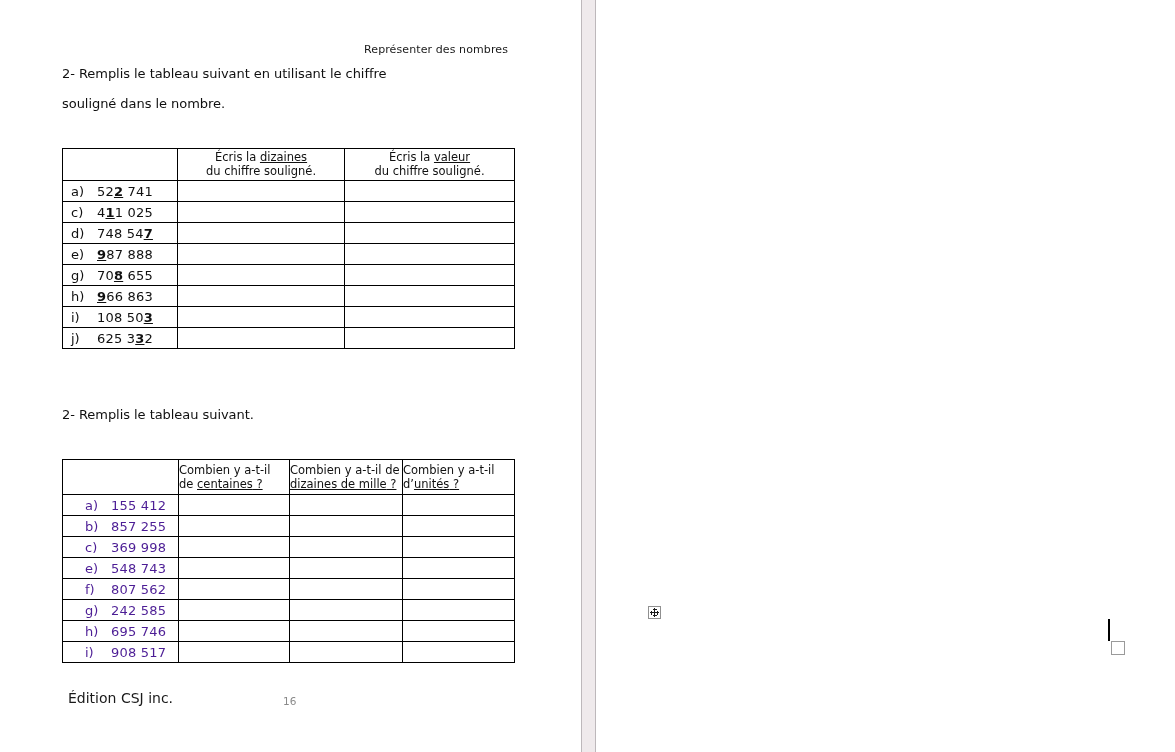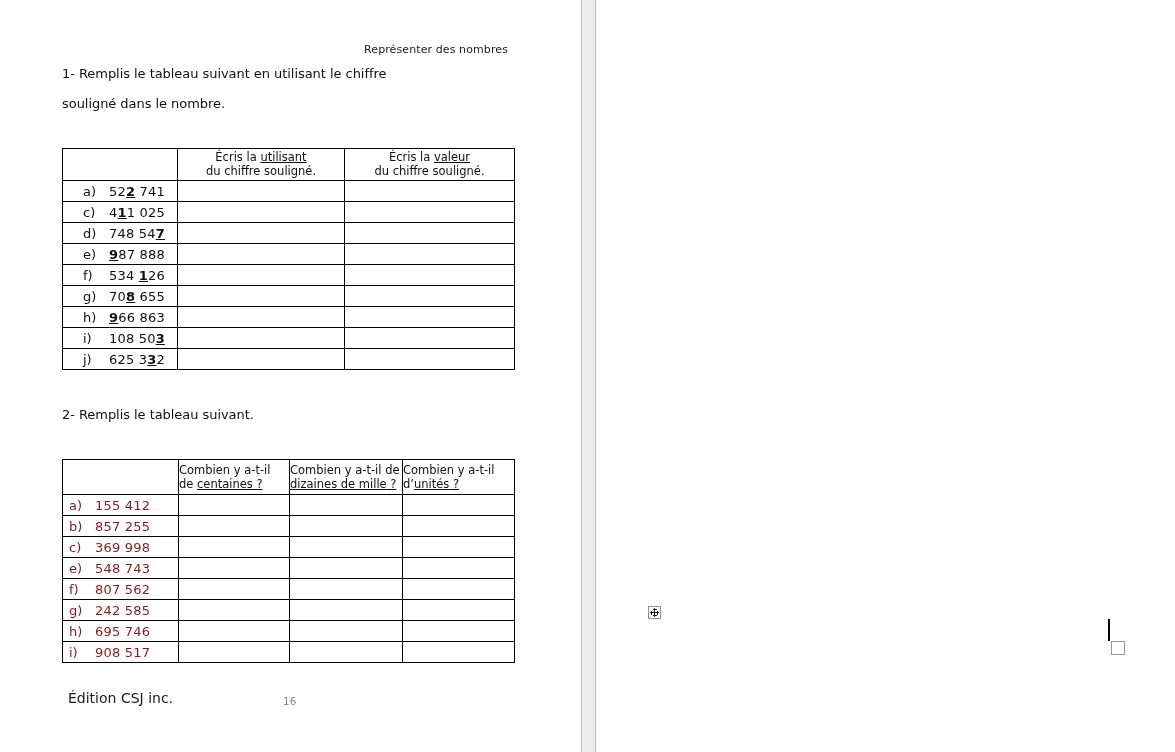--- a/index.html
+++ b/index.html
@@ -94,21 +94,21 @@
     font-size: 11.5px;
     line-height: 13.5px;
     color: #101010;
   }
   #table-position td.numcell {
     height: 20px;
     font-family: "DejaVu Sans", sans-serif;
     font-size: 13px;
     color: #101010;
     white-space: nowrap;
-    padding-left: 20px;
+    padding-left: 8px;
   }
   #table-position td.blank { height: 20px; }
 
   .lbl { display: inline-block; width: 26px; }
   .num { letter-spacing: .2px; }
   .num u { text-decoration: underline; font-weight: bold; }
 
   
   #table-howmany { left: 62px; top: 459px; width: 452px; }
   #table-howmany col.c-label { width: 116px; }
@@ -122,23 +122,23 @@
     vertical-align: middle;
     font-family: "DejaVu Sans", sans-serif;
     font-size: 11.5px;
     line-height: 14px;
     color: #101010;
   }
   #table-howmany td.numcell {
     height: 20px;
     font-family: "DejaVu Sans", sans-serif;
     font-size: 13px;
-    color: #7f1d1d;
-    white-space: nowrap;
-    padding-left: 6px;
+    color: #4c1d95;
+    white-space: nowrap;
+    padding-left: 22px;
   }
   #table-howmany td.blank { height: 20px; }
 
   
   .footer-credit {
     position: absolute;
     font-family: "DejaVu Sans", sans-serif;
     font-size: 14px;
     color: #1a1a1a;
     white-space: nowrap;
@@ -186,34 +186,34 @@
 </style>
 </head>
 <body>
 
 <div id="workspace">
 
   <div class="page" id="page-left">
 
     <div class="running-header" id="hdr-left">Représenter des nombres</div>
 
-    <div class="btext" style="left:62px; top:66px;">1- Remplis le tableau suivant en utilisant le chiffre</div>
+    <div class="btext" style="left:62px; top:66px;">2- Remplis le tableau suivant en utilisant le chiffre</div>
     <div class="btext" style="left:62px; top:96px;">souligné dans le nombre.</div>
 
     <table class="ws" id="table-position">
       <colgroup>
         <col class="c-label">
           <col class="c-pos">
           <col class="c-val">
       </colgroup>
       <thead>
         <tr>
           <th class="head"></th>
           <th class="head">
-            <span>Écris la </span><u>utilisant</u><br>
+            <span>Écris la </span><u>dizaines</u><br>
             <span>du chiffre souligné.</span>
           </th>
           <th class="head">
             <span>Écris la </span><u>valeur</u><br>
             <span>du chiffre souligné.</span>
           </th>
         </tr>
       </thead>
       <tbody id="t1-body">
           <tr>
@@ -226,25 +226,20 @@
             <td class="blank"></td>
             <td class="blank"></td>
           </tr>
           <tr>
             <td class="numcell"><span class="lbl">d)</span><span class="num">748 54<u>7</u></span></td>
             <td class="blank"></td>
             <td class="blank"></td>
           </tr>
           <tr>
             <td class="numcell"><span class="lbl">e)</span><span class="num"><u>9</u>87 888</span></td>
-            <td class="blank"></td>
-            <td class="blank"></td>
-          </tr>
-          <tr>
-            <td class="numcell"><span class="lbl">f)</span><span class="num">534 <u>1</u>26</span></td>
             <td class="blank"></td>
             <td class="blank"></td>
           </tr>
           <tr>
             <td class="numcell"><span class="lbl">g)</span><span class="num">70<u>8</u> 655</span></td>
             <td class="blank"></td>
             <td class="blank"></td>
           </tr>
           <tr>
             <td class="numcell"><span class="lbl">h)</span><span class="num"><u>9</u>66 863</span></td>

